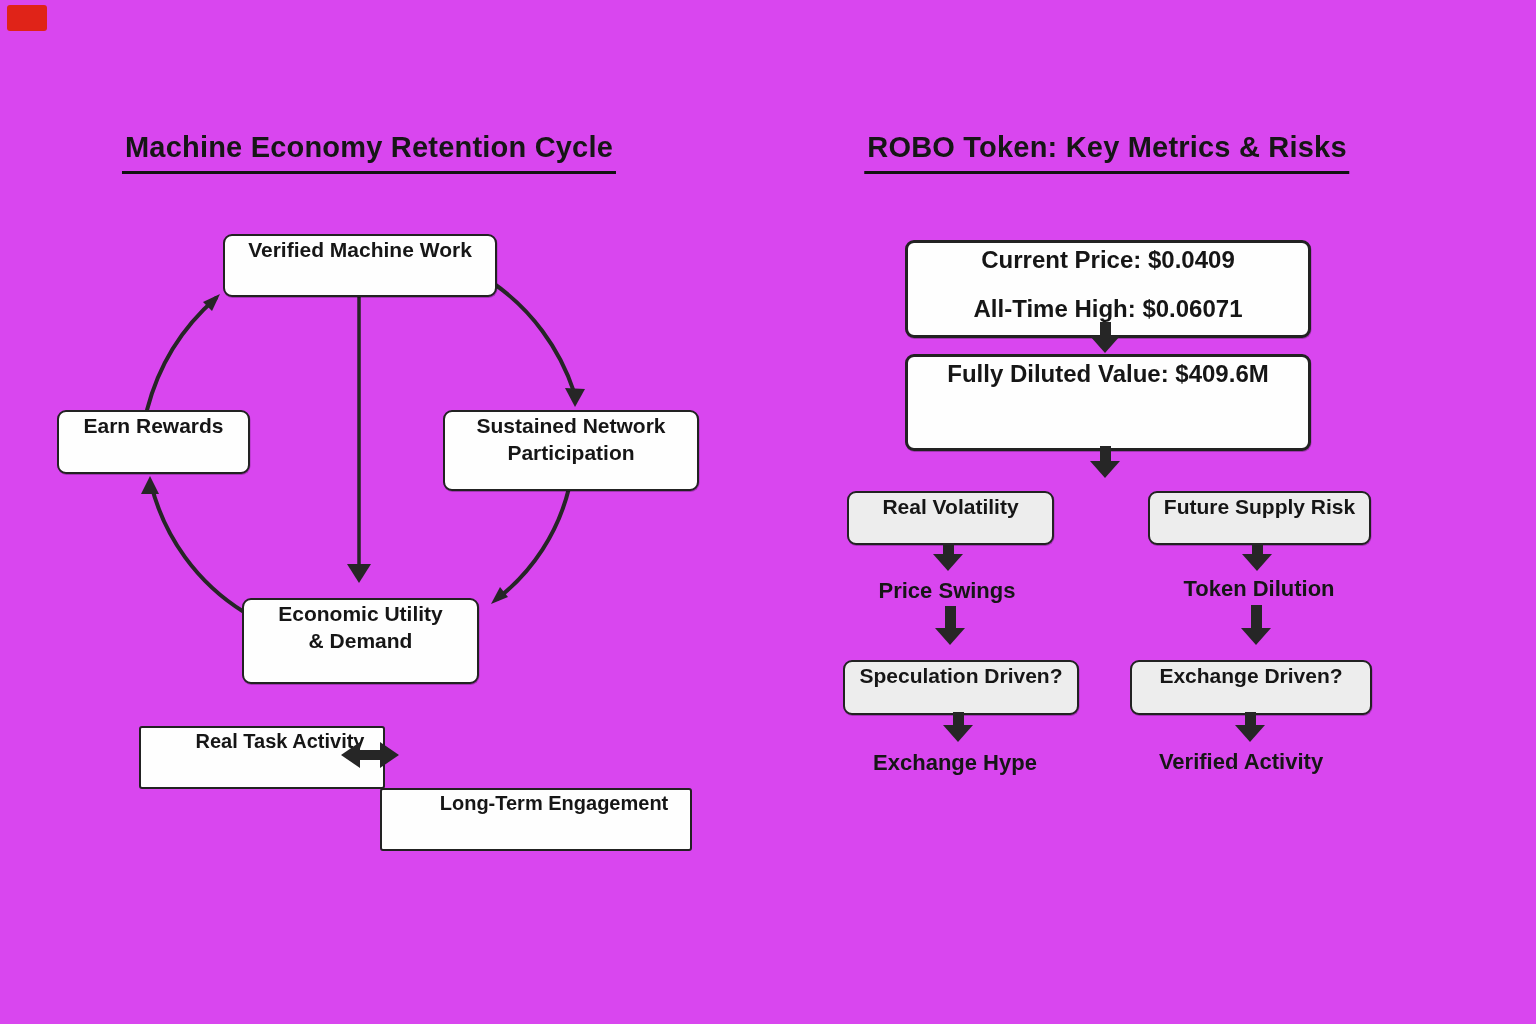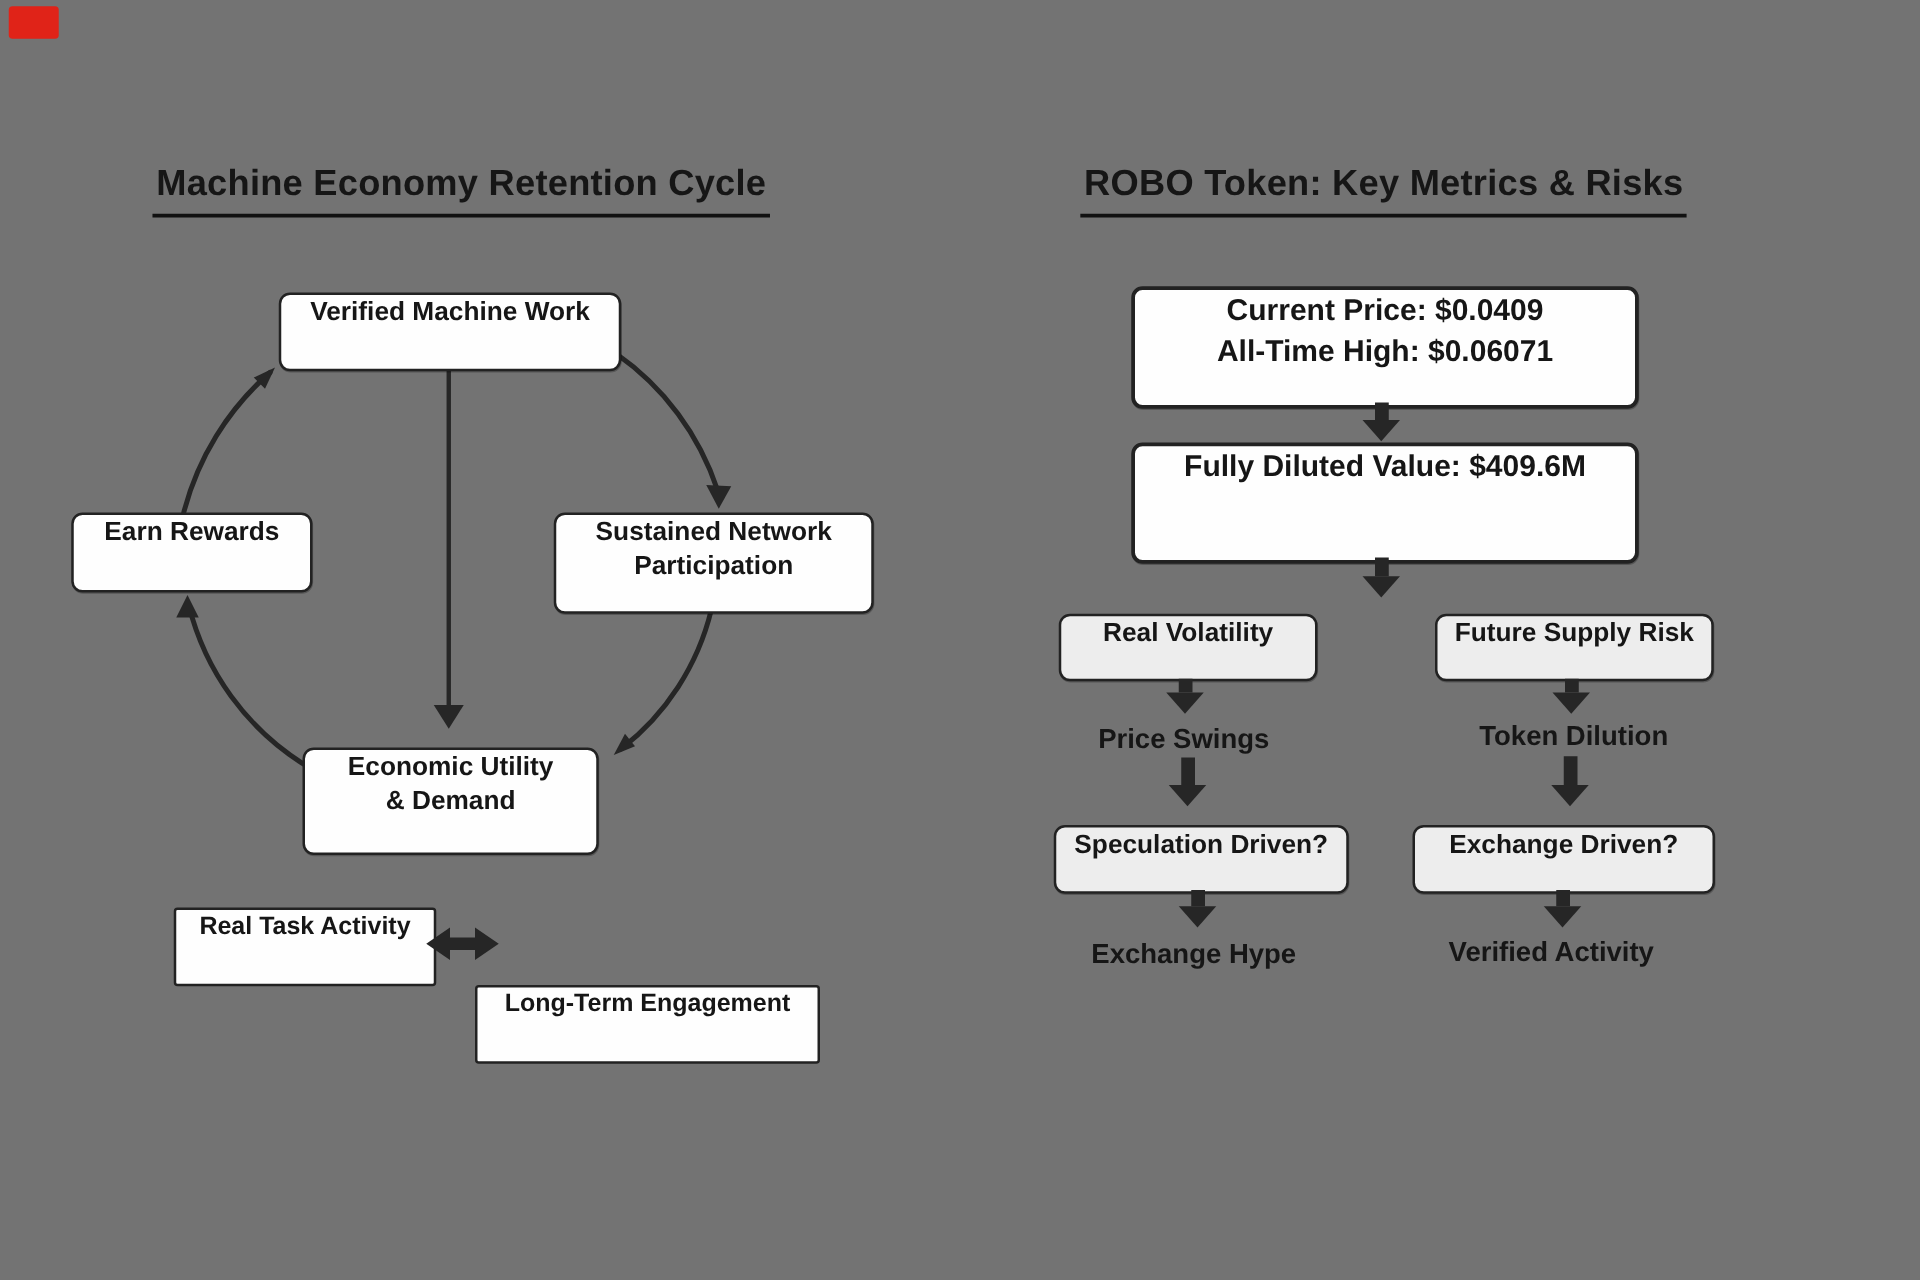--- a/index.html
+++ b/index.html
@@ -1,33 +1,33 @@
 <!DOCTYPE html>
 <html><head>
 <meta charset="utf-8">
 <style>
   html,body{margin:0;padding:0;background:#ffffff;}
   #screen{
     position:relative;width:1536px;height:1024px;overflow:hidden;
-    background:#737373;color:#161616;
+    background:#d946ef;color:#161616;
     font-family:"Liberation Sans","DejaVu Sans",sans-serif;
   }
   .title{
     position:absolute;transform:translateX(-50%);
     font-size:29px;font-weight:700;letter-spacing:0.2px;
     border-bottom:3px solid #111;padding:0 3px 7px 3px;white-space:nowrap;
   }
   .node{
     position:absolute;display:flex;flex-direction:column;
     align-items:center;justify-content:flex-start;text-align:center;
     background:#fefefe;border:2.5px solid #222;border-radius:9px;
     font-size:21px;font-weight:700;line-height:27px;
     box-shadow:0.5px 1px 0 rgba(0,0,0,0.25);
   }
-  .node.square{border-radius:3px;border-width:2.2px;font-size:20px;box-shadow:none;}
+  .node.square{border-radius:3px;border-width:2.2px;font-size:20px;box-shadow:none;padding-left:36px;}
   .node.metric{border-width:3px;font-size:24px;line-height:33px;border-radius:9px;}
   .node.gray{background:#ededed;border-width:2.5px;font-size:21px;}
   .flowlabel{
     position:absolute;transform:translateX(-50%);
     font-size:22px;font-weight:700;white-space:nowrap;
   }
   .varrow{position:absolute;width:30px;display:flex;flex-direction:column;align-items:center;}
   .varrow-shaft{width:11px;background:#262626;}
   .varrow-head{width:0;height:0;border-left:15px solid transparent;border-right:15px solid transparent;border-top:17px solid #262626;}
   .dblarrow{position:absolute;display:flex;align-items:center;z-index:3;}
@@ -99,21 +99,21 @@
     <div class="node square" style="left:380px;top:769px;width:272px;height:59px;margin-top:19px;">
       <div>Long-Term Engagement</div>
     </div>
 
   </div>
 
   <div>
 
     <div class="title" style="left:1107px;top:131px;">ROBO Token: Key Metrics &amp; Risks</div>
 
-    <div class="node metric" style="left:905px;top:229px;width:400px;height:92px;">
+    <div class="node metric" style="left:905px;top:240px;width:400px;height:92px;gap:16px;">
       <div>Current Price: $0.0409</div>
       <div>All-Time High: $0.06071</div>
     </div>
 
     <div class="varrow" style="left:1090px;top:322px;">
       <div class="varrow-shaft" style="height:14px;"></div>
         <div class="varrow-head"></div>
     </div>
 
     <div class="node metric" style="left:905px;top:354px;width:400px;height:91px;">

